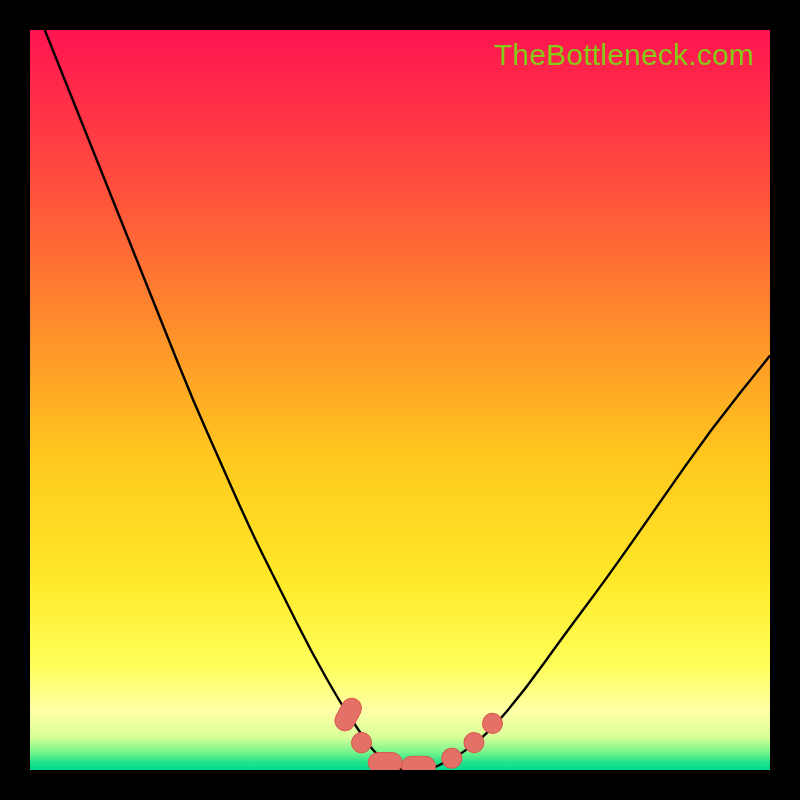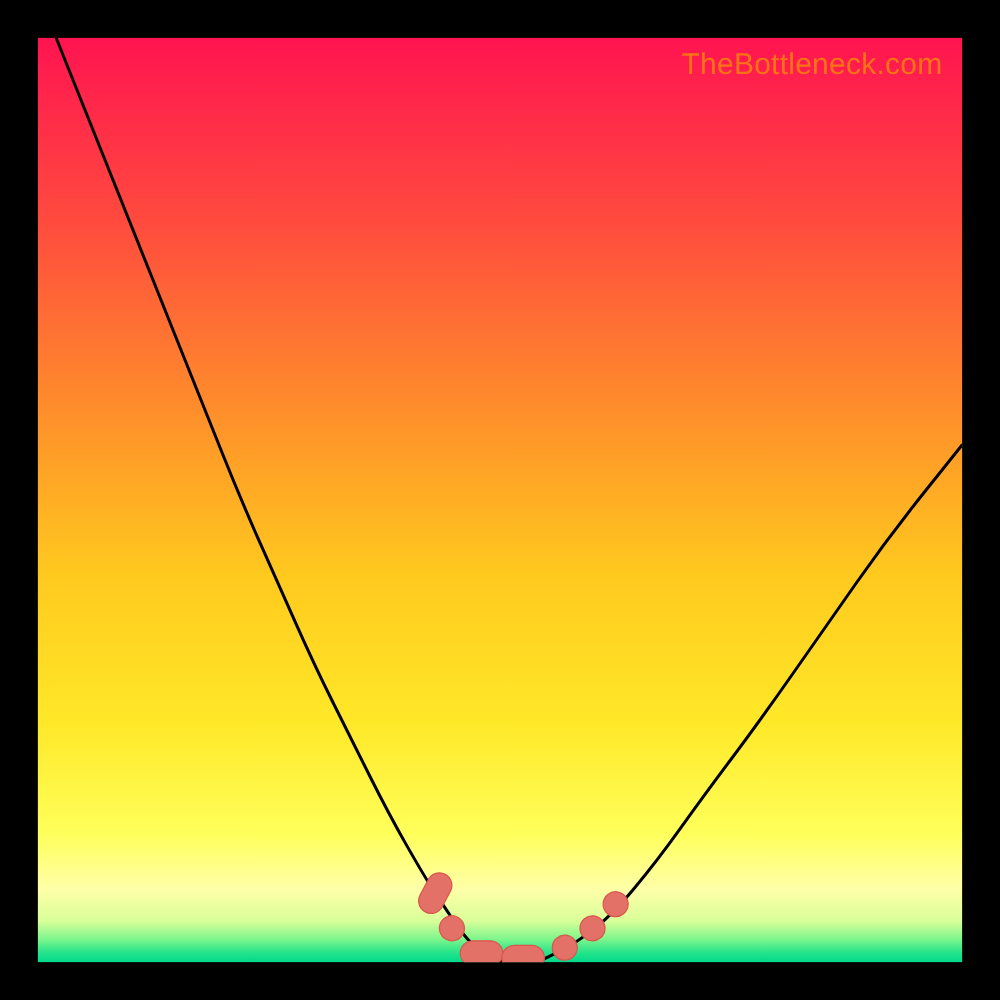--- a/index.html
+++ b/index.html
@@ -23,22 +23,22 @@
     position: absolute;
     left: 0;
     top: 0;
     width: 100%;
     height: 100%;
   }
   .watermark {
     position: absolute;
     top: 8px;
     right: 16px;
-    font-size: 24px;
-    color: #f97316;
+    font-size: 30px;
+    color: #84cc16;
     font-weight: 500;
     letter-spacing: 0.2px;
   }
   svg.curve {
     position: absolute;
     left: 0;
     top: 0;
     width: 100%;
     height: 100%;
   }

